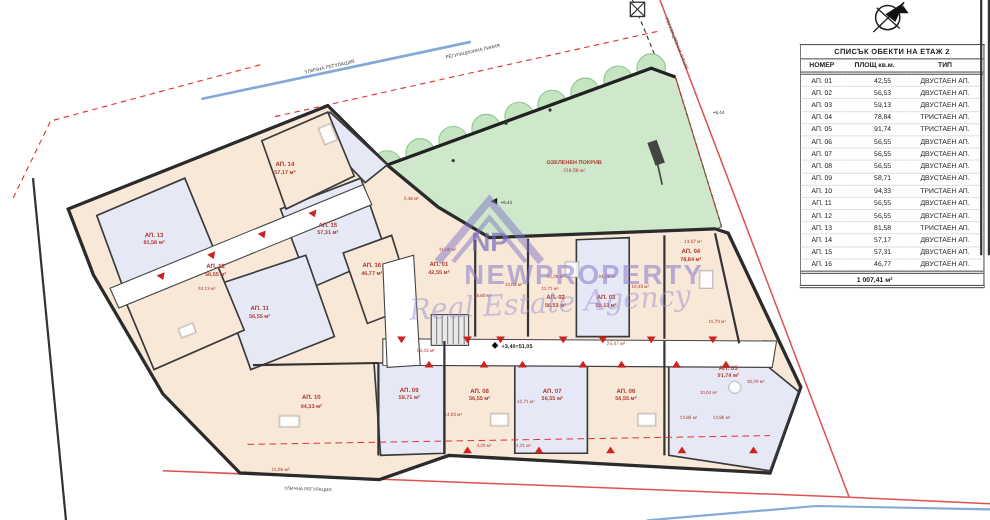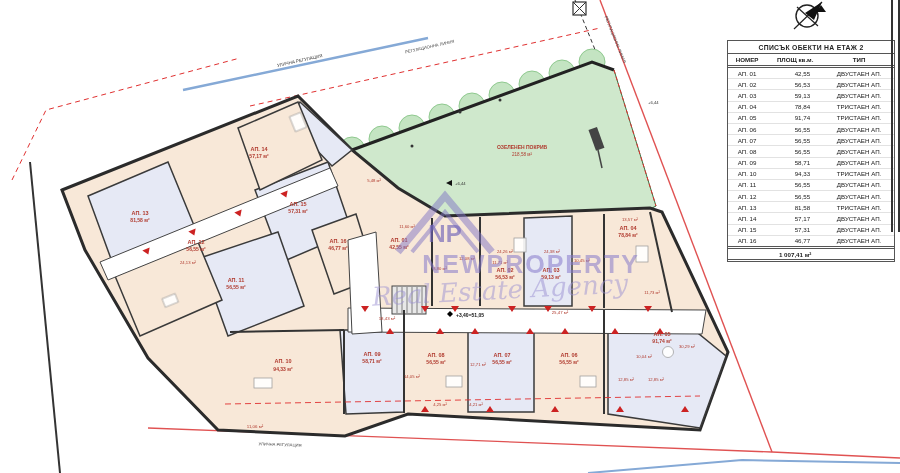--- a/index.html
+++ b/index.html
@@ -28,21 +28,21 @@
   #obj-table td.type{text-align:center;}
   #obj-table tr.total td{
     border-top:3px double #555;border-bottom:none;font-weight:bold;text-align:center;
   }
   
   #frame-right{
     position:absolute;left:891px;top:0;width:5px;height:232px;
     border-left:2px solid #333;border-right:2px solid #333;
   }
   
-  #watermark{position:absolute;left:280px;top:150px;width:400px;height:230px;pointer-events:none;}
+  #watermark{position:absolute;left:280px;top:136px;width:400px;height:230px;pointer-events:none;}
   #wm-text{
     position:absolute;left:60px;top:100px;width:300px;text-align:right;
     font-size:25px;font-weight:bold;letter-spacing:2px;color:#8579ca;opacity:.55;
   }
   #wm-script{
     position:absolute;left:70px;top:125px;width:300px;text-align:center;
     font-family:"DejaVu Serif", serif;font-style:italic;font-size:26px;
     color:#9a8fd2;opacity:.5;transform:rotate(-3deg);
   }
   .svgtext{font-family:"Liberation Sans", sans-serif;}

